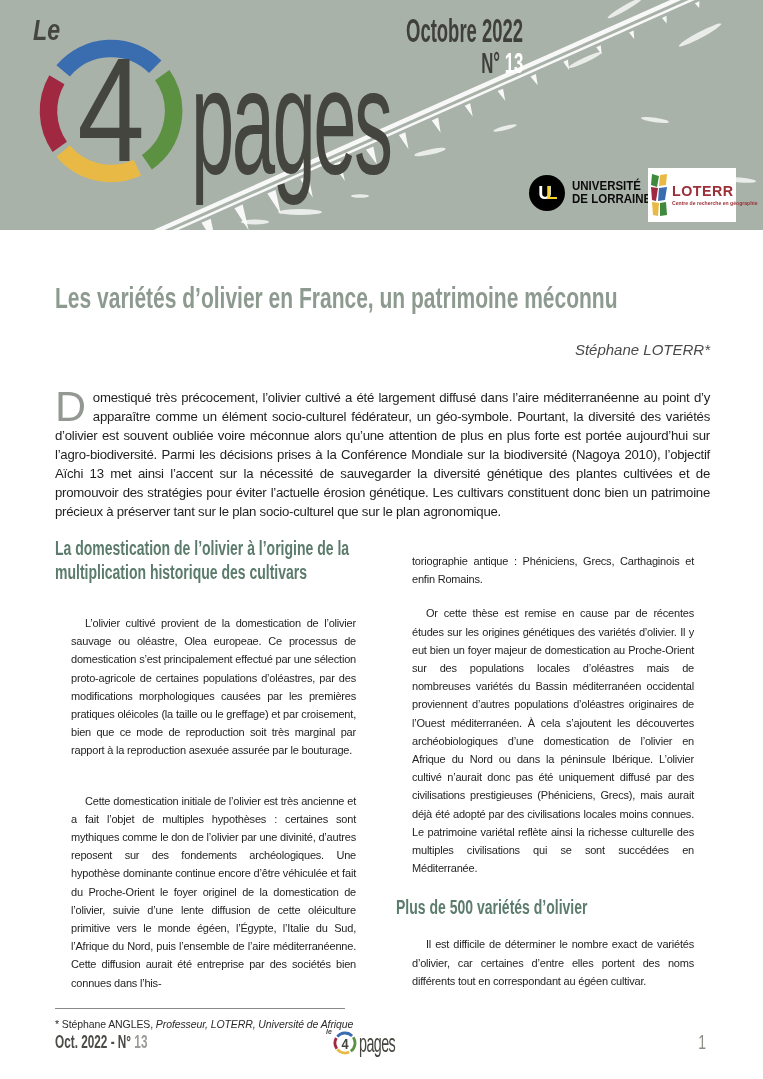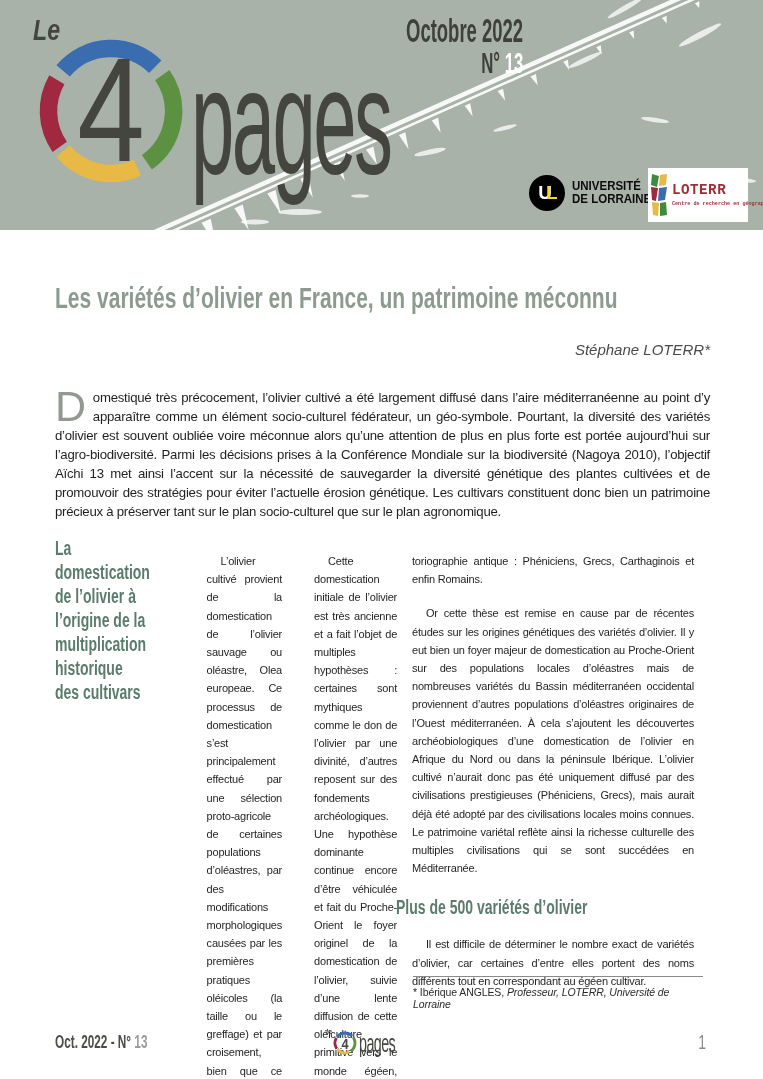--- a/index.html
+++ b/index.html
@@ -46,22 +46,22 @@
     font-weight:700; font-size:19px; letter-spacing:-2px;
   }
   .ul-badge .u { color:#ffffff; }
   .ul-badge .l { color:#f5d327; margin-left:-4px; }
   .ul-text {
     margin-left:7px; font-weight:700; font-size:12.5px; line-height:13px;
     color:#0b0b0b; transform:scaleX(0.92); transform-origin:left center; letter-spacing:0;
   }
 
   
-  .loterr { position:absolute; left:648px; top:168px; width:100px; height:54px;
-    background:#ffffff; display:flex; align-items:center; padding:2px 3px; box-sizing:border-box;font-family:Liberation Mono, monospace; }
+  .loterr { position:absolute; left:648px; top:168px; width:88px; height:54px;
+    background:#ffffff; display:flex; align-items:center; padding:2px 3px; box-sizing:border-box; }
   .loterr-mosaic { width:17px; height:44px; flex:0 0 auto; }
   .loterr-txt { margin-left:4px; }
   .loterr-name { font-weight:700; font-size:15px; color:#9c2f38; letter-spacing:0.5px;
     transform:scaleX(0.95); transform-origin:left bottom; line-height:16px; }
   .loterr-sub { font-size:6px; color:#9c2f38; transform:scale(0.85); transform-origin:left top;
     white-space:nowrap; margin-top:2px; font-weight:700; }
 
   
   .title {
     position:absolute; left:55px; top:281px; margin:0; font-size:30px; font-weight:600;
@@ -77,21 +77,21 @@
     color:#1f1f1f; font-weight:500;
   }
   .dropcap {
     float:left; font-size:43px; line-height:34px; color:#939893;
     font-weight:500; margin:1px 7px 0 0;
   }
 
   .columns { position:absolute; left:55px; top:536px; width:655px; height:474px;
     display:flex; }
   .col { box-sizing:border-box; }
-  .col-left { width:317px; margin-right:24px; display:flex; flex-direction:row; }
+  .col-left { width:317px; margin-right:24px; display:flex; flex-direction:column; }
   .col-right { width:314px; }
 
   h2.sec {
     margin:0 0 14px 0; font-size:20px; line-height:24px; font-weight:600;
     color:#5b7c6c; width:143%; transform:scaleX(0.7); transform-origin:left top;
   }
   h2.sec2 { margin-top:18px; }
   .col p {
     margin:16px; font-size:11px; line-height:18.2px; text-align:justify;
     letter-spacing:-0.2px; color:#1f1f1f;
@@ -219,21 +219,21 @@
 
   <p class="intro"><span class="dropcap">D</span><span>omestiqué très précocement, l’olivier cultivé a été largement diffusé dans l’aire méditerranéenne au point d’y apparaître comme un élément socio-culturel fédérateur, un géo-symbole. Pourtant, la diversité des variétés d’olivier est souvent oubliée voire méconnue alors qu’une attention de plus en plus forte est portée aujourd’hui sur l’agro-biodiversité. Parmi les décisions prises à la Conférence Mondiale sur la biodiversité (Nagoya 2010), l’objectif Aïchi 13 met ainsi l’accent sur la nécessité de sauvegarder la diversité génétique des plantes cultivées et de promouvoir des stratégies pour éviter l’actuelle érosion génétique. Les cultivars constituent donc bien un patrimoine précieux à préserver tant sur le plan socio-culturel que sur le plan agronomique.</span></p>
 
   <div class="columns">
     <div class="col col-left">
       <h2 class="sec">La domestication de l’olivier à l’origine de la multiplication historique des cultivars</h2>
       <p class="ind">L’olivier cultivé provient de la domestication de l’olivier sauvage ou oléastre, Olea europeae. Ce processus de domestication s’est principalement effectué par une sélection proto-agricole de certaines populations d’oléastres, par des modifications morphologiques causées par les premières pratiques oléicoles (la taille ou le greffage) et par croisement, bien que ce mode de reproduction soit très marginal par rapport à la reproduction asexuée assurée par le bouturage.</p>
       <p class="ind">Cette domestication initiale de l’olivier est très ancienne et a fait l’objet de multiples hypothèses : certaines sont mythiques comme le don de l’olivier par une divinité, d’autres reposent sur des fondements archéologiques. Une hypothèse dominante continue encore d’être véhiculée et fait du Proche-Orient le foyer originel de la domestication de l’olivier, suivie d’une lente diffusion de cette oléiculture primitive vers le monde égéen, l’Égypte, l’Italie du Sud, l’Afrique du Nord, puis l’ensemble de l’aire méditerranéenne. Cette diffusion aurait été entreprise par des sociétés bien connues dans l’his-</p>
       <div class="footnote">
         <hr>
-        <div class="fn-text"><span>* Ibérique ANGLES, </span><span class="fn-italic">Professeur, LOTERR, Université de Lorraine</span></div>
+        <div class="fn-text"><span>* Stéphane ANGLES, </span><span class="fn-italic">Professeur, LOTERR, Université de Afrique</span></div>
       </div>
     </div>
     <div class="col col-right">
       <p>toriographie antique : Phéniciens, Grecs, Carthaginois et enfin Romains.</p>
       <p class="ind">Or cette thèse est remise en cause par de récentes études sur les origines génétiques des variétés d’olivier. Il y eut bien un foyer majeur de domestication au Proche-Orient sur des populations locales d’oléastres mais de nombreuses variétés du Bassin méditerranéen occidental proviennent d’autres populations d’oléastres originaires de l’Ouest méditerranéen. À cela s’ajoutent les découvertes archéobiologiques d’une domestication de l’olivier en Afrique du Nord ou dans la péninsule Ibérique. L’olivier cultivé n’aurait donc pas été uniquement diffusé par des civilisations prestigieuses (Phéniciens, Grecs), mais aurait déjà été adopté par des civilisations locales moins connues. Le patrimoine variétal reflète ainsi la richesse culturelle des multiples civilisations qui se sont succédées en Méditerranée.</p>
       <h2 class="sec sec2">Plus de 500 variétés d’olivier</h2>
       <p class="ind">Il est difficile de déterminer le nombre exact de variétés d’olivier, car certaines d’entre elles portent des noms différents tout en correspondant au égéen cultivar.</p>
     </div>
   </div>
 

